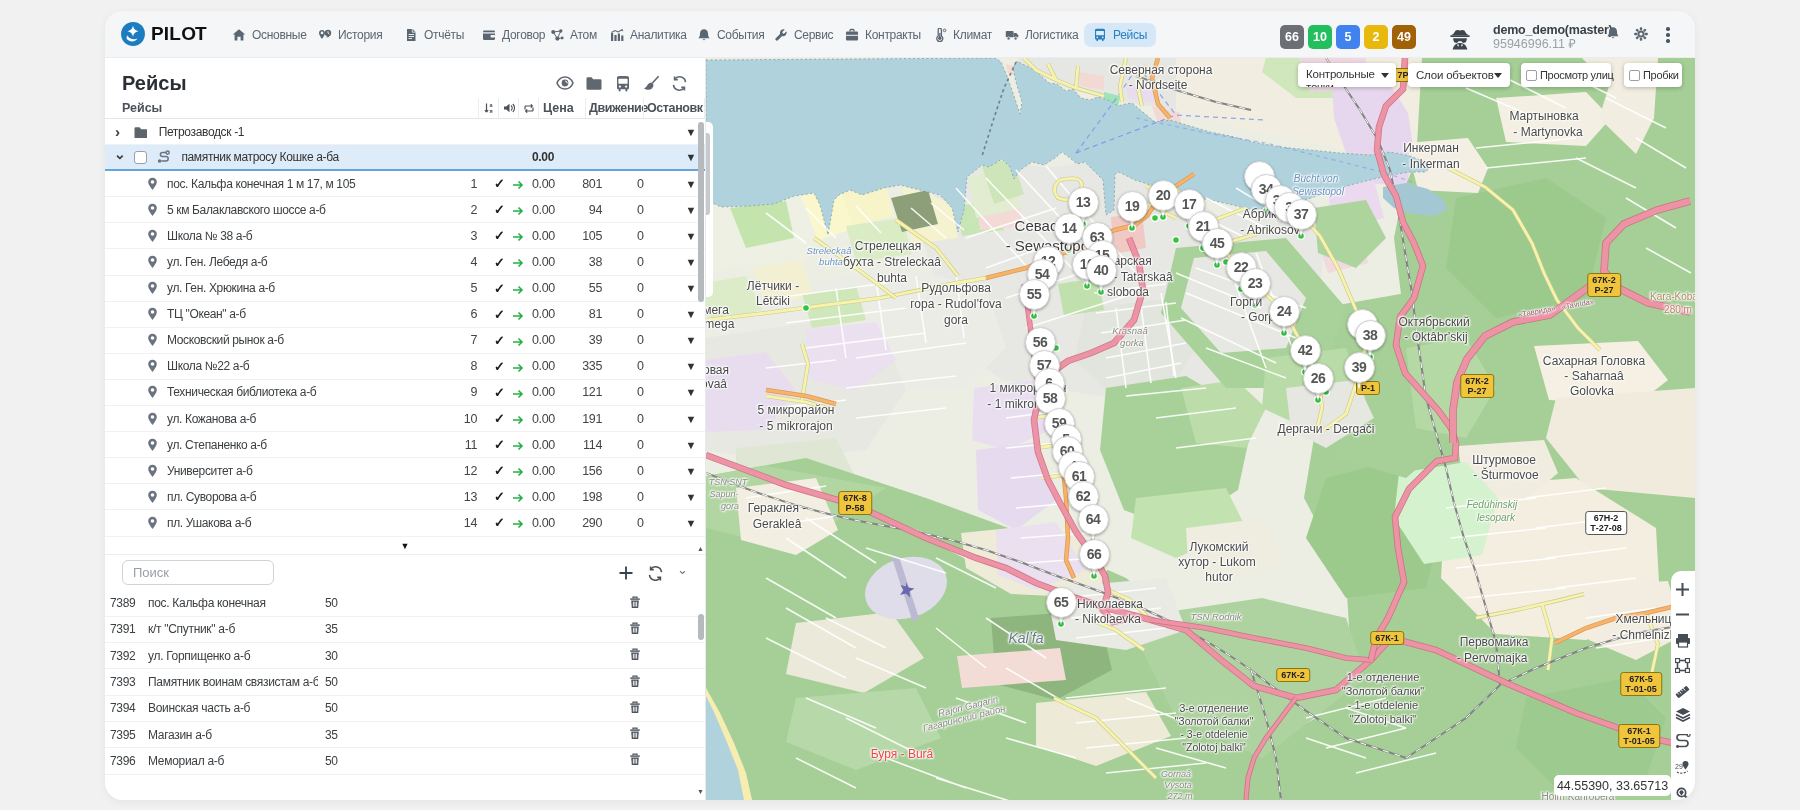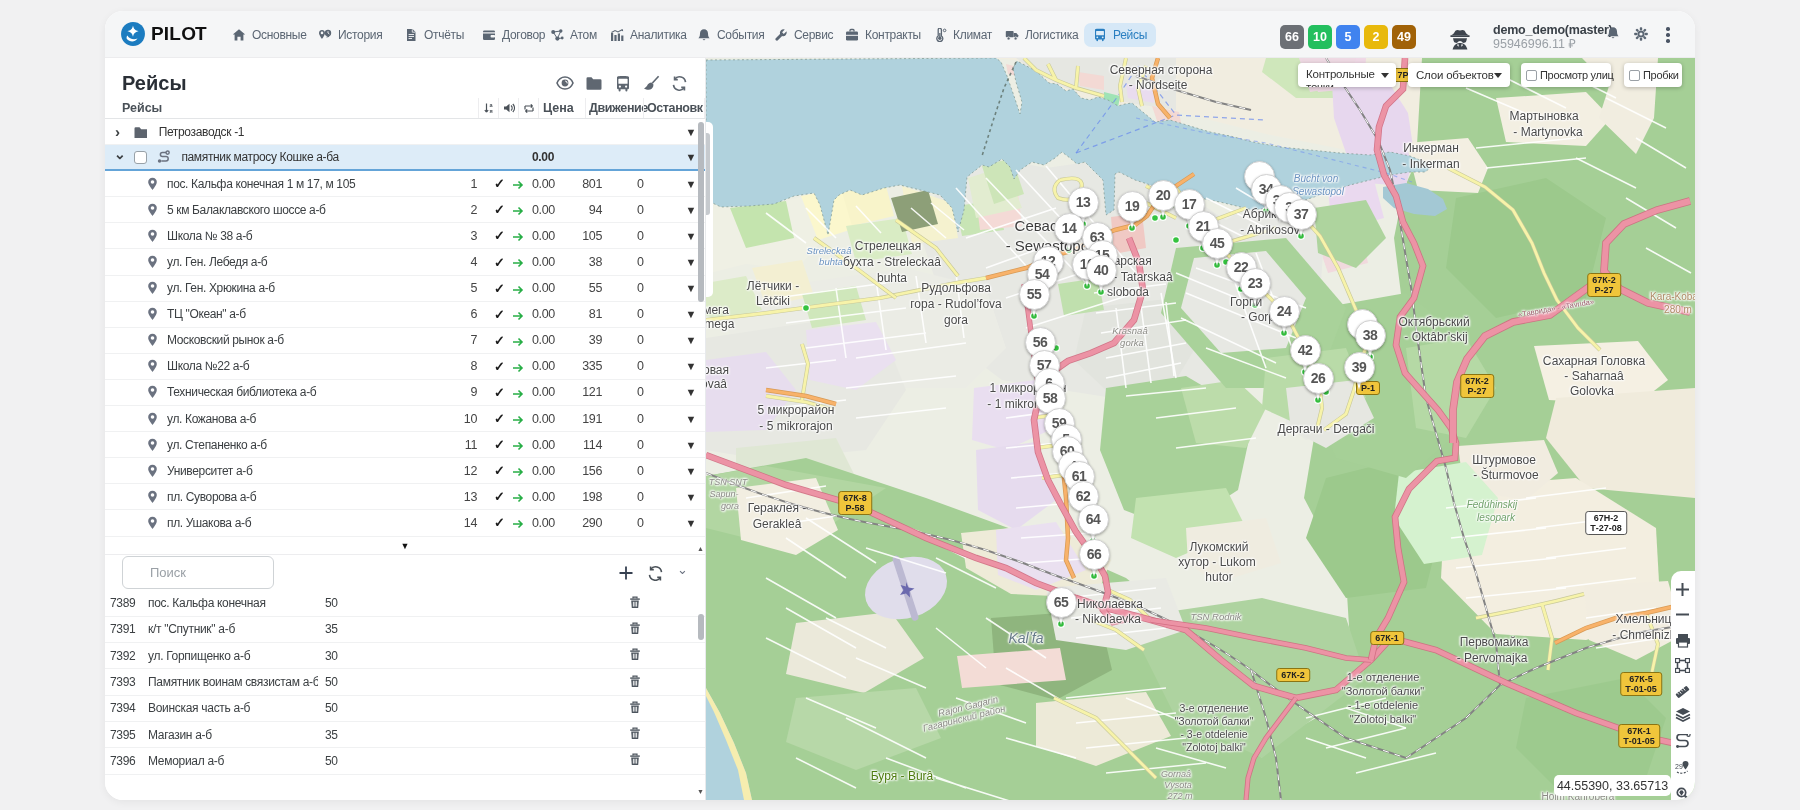--- a/index.html
+++ b/index.html
@@ -38,21 +38,21 @@
 .stop .s-name{margin-left:9px;color:#3c4043}
 .s-num{position:absolute;left:348px;width:24px;text-align:right;font-size:12.5px;color:#444}
 .s-chk{position:absolute;left:389px;font-size:13px;color:#1c1c1c;font-weight:700}
 .s-arr{position:absolute;left:407px;top:8px}
 .s-price{position:absolute;left:427px;font-size:12.5px;color:#444}
 .s-mov{position:absolute;left:455px;width:42px;text-align:right;font-size:12.5px;color:#444}
 .s-zero{position:absolute;left:532px;font-size:12.5px;color:#444}
 .divider{height:18px;border-bottom:1px solid #ededef;text-align:center;line-height:14px}
 .divider span{font-size:9px;color:#111}
 .search{display:flex;align-items:center;height:36px;padding:0 17px}
-.search input{width:152px;height:33px;border:1px solid #cfd3d6;border-radius:6px;font-size:13px;padding:0 27px;color:#333;font-family:"Liberation Sans",sans-serif;outline:none}
+.search input{width:152px;height:25px;border:1px solid #cfd3d6;border-radius:6px;font-size:13px;padding:0 10px;color:#333;font-family:"Liberation Sans",sans-serif;outline:none}
 .search input::placeholder{color:#9aa0a6}
 .s-icons{margin-left:auto;display:flex;align-items:center;gap:14px}
 .chev2{font-size:13px;color:#6b7280;margin-top:-7px}
 .bt-head{display:flex;height:20px;border-bottom:1px solid #e3e5e7;font-size:12.5px;font-weight:600;color:#3f4750;align-items:center}
 .bt-head span{border-right:1px solid #ededef;height:100%;display:flex;align-items:center}
 .bt-head span:last-child{border-right:none}
 .b-id{width:37px;padding-left:5px;flex:none}
 .b-name{width:176px;padding-left:6px;flex:none;white-space:nowrap;overflow:hidden}
 .b-rad{width:92px;padding-left:7px;flex:none}
 .b-type{width:27px;padding-left:5px;flex:none}
@@ -919,21 +919,21 @@
       <div class="mlab" style="left:508px;top:689px;font-size:10.5px;color:#4a4a4a;">"Zolotoj balki"</div>
       <div class="mlab" style="left:940px;top:561px;font-size:12px;color:#4a4a4a;">Хмельницк</div>
       <div class="mlab" style="left:938px;top:577px;font-size:12px;color:#4a4a4a;">- Chmelnizk</div>
       <div class="mlab" style="left:513px;top:489px;font-size:12px;color:#4a4a4a;">Лукомский</div>
       <div class="mlab" style="left:511px;top:504px;font-size:12px;color:#4a4a4a;">хутор - Lukom</div>
       <div class="mlab" style="left:513px;top:519px;font-size:12px;color:#4a4a4a;">hutor</div>
       <div class="mlab" style="left:404px;top:546px;font-size:12px;color:#4a4a4a;">Николаевка</div>
       <div class="mlab" style="left:402px;top:561px;font-size:12px;color:#4a4a4a;">- Nikolaevka</div>
       <div class="mlab" style="left:71px;top:450px;font-size:12px;color:#4a4a4a;">Гераклея -</div>
       <div class="mlab" style="left:71px;top:466px;font-size:12px;color:#4a4a4a;">Gerakleâ</div>
-      <div class="mlab" style="left:196px;top:718px;font-size:12px;color:#4d7c0f;">Буря - Burâ</div>
+      <div class="mlab" style="left:196px;top:696px;font-size:12px;color:#ef4444;">Буря - Burâ</div>
       <div class="mlab" style="left:262px;top:648px;font-size:9.5px;color:#8a8a84;font-style:italic;transform:translate(-50%,-50%) rotate(-14deg)">Rajon Gagarin</div>
       <div class="mlab" style="left:258px;top:660px;font-size:9.5px;color:#8a8a84;font-style:italic;transform:translate(-50%,-50%) rotate(-14deg)">Гагаринский район</div>
       <div class="mlab" style="left:320px;top:580px;font-size:14px;color:#667a88;font-style:italic">Kalʼfa</div>
       <div class="mlab" style="left:22px;top:424px;font-size:9px;color:#8a8a84;font-style:italic">TSN SNT</div>
       <div class="mlab" style="left:18px;top:436px;font-size:9px;color:#8a8a84;font-style:italic">Sapun-</div>
       <div class="mlab" style="left:24px;top:448px;font-size:9px;color:#8a8a84;font-style:italic">gora</div>
       <div class="mlab" style="left:510px;top:558px;font-size:9.5px;color:#8a8a84;font-style:italic">TSN Rodnik</div>
       <div class="mlab" style="left:872px;top:738px;font-size:10px;color:#8a8a84;">Holm Kanrobera</div>
       <div class="mlab" style="left:470px;top:716px;font-size:9px;color:#8a8a84;font-style:italic">Gornaâ</div>
       <div class="mlab" style="left:472px;top:727px;font-size:9px;color:#8a8a84;font-style:italic">Vysota</div>

